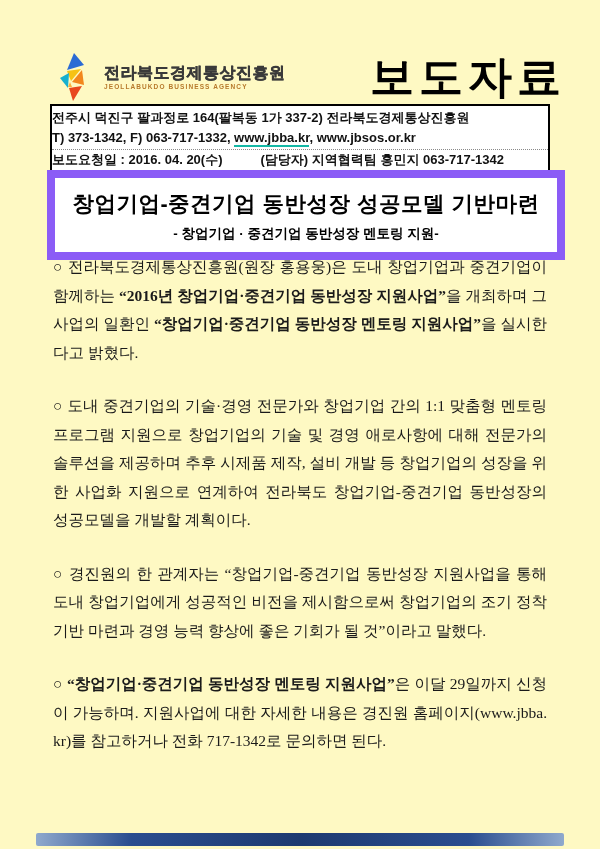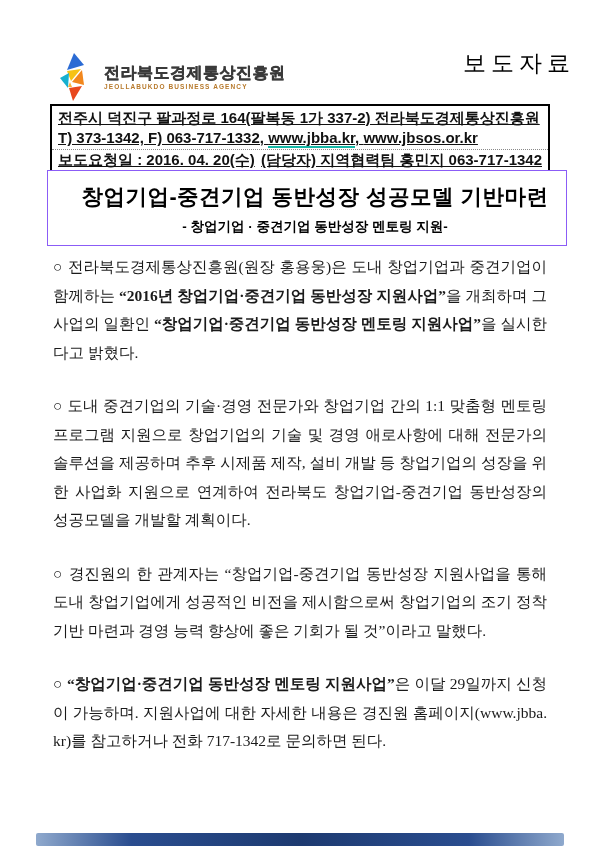--- a/index.html
+++ b/index.html
@@ -1,42 +1,42 @@
 <!DOCTYPE html>
 <html><head>
 <meta charset="utf-8">
 <style>
   html,body { margin:0; padding:0; background:#e8e8e8; }
   .page {
     position:relative; width:600px; height:849px; margin:0 auto;
-    background:#ffffff; overflow:hidden;
+    background:#fef9c3; overflow:hidden;
     font-family:"Liberation Sans", sans-serif; color:#111;
   }
 
   
   .logo { position:absolute; left:57px; top:53px; display:flex; align-items:center; }
   .logo-mark { width:40px; height:48px; margin-right:7px; }
   .logo-text-kr { font-size:16px; font-weight:bold; color:#3a3a3a; letter-spacing:0.5px; line-height:17px;
                   -webkit-text-stroke:0.4px #3a3a3a; }
   .logo-text-en { font-size:6.5px; font-weight:bold; color:#b7792b; letter-spacing:1.1px; margin-top:2px; }
-  .doc-type { position:absolute; right:25px; top:48px; font-size:23px; font-weight:normal;
+  .doc-type { position:absolute; right:34px; top:48px; font-size:44px; font-weight:bold;
               letter-spacing:5px; color:#000; }
 
   
   .info-box { position:absolute; left:50px; top:104px; width:496px; border:2px solid #000; background:#fff; }
-  .info-row { padding:1px 6px; font-size:15px; font-weight:bold; line-height:18px; white-space:nowrap;text-decoration:underline; }
+  .info-row { padding:1px 0; font-size:13px; font-weight:bold; line-height:18px; white-space:nowrap; }
   .info-row.first { padding-top:3px; }
   .info-link { color:#111; border-bottom:2px solid #14b8a6; }
   .info-sep { border-top:1.5px dotted #8a8a8a; margin:1px 0 0 0; }
   .info-row.last { display:flex; padding-bottom:3px; }
   .info-row .gap { display:inline-block; width:38px; }
 
   
-  .title-box { position:absolute; left:47px; top:170px; width:498px; border:1px solid #8b5cf6;
-               background:#fff; text-align:center; padding:11px 2px 9px 18px; box-sizing:content-box; }
+  .title-box { position:absolute; left:47px; top:170px; width:498px; border:8px solid #8b5cf6;
+               background:#fff; text-align:center; padding:11px 2px 9px 2px; box-sizing:content-box; }
   .main-title { font-size:21.5px; font-weight:bold; letter-spacing:0.5px; color:#000; }
   .sub-title { font-size:13.5px; font-weight:bold; margin-top:7px; color:#000; }
 
   
   .body-text { position:absolute; left:53px; top:253px; width:494px; }
   .body-text p { font-family:"Liberation Serif","DejaVu Serif",serif; font-size:15.5px;
                  line-height:28.5px; margin:0 0 25px 0; text-align:justify; word-break:break-all;
                  color:#1a1a1a; }
   .body-text p b { font-weight:bold; }
 

